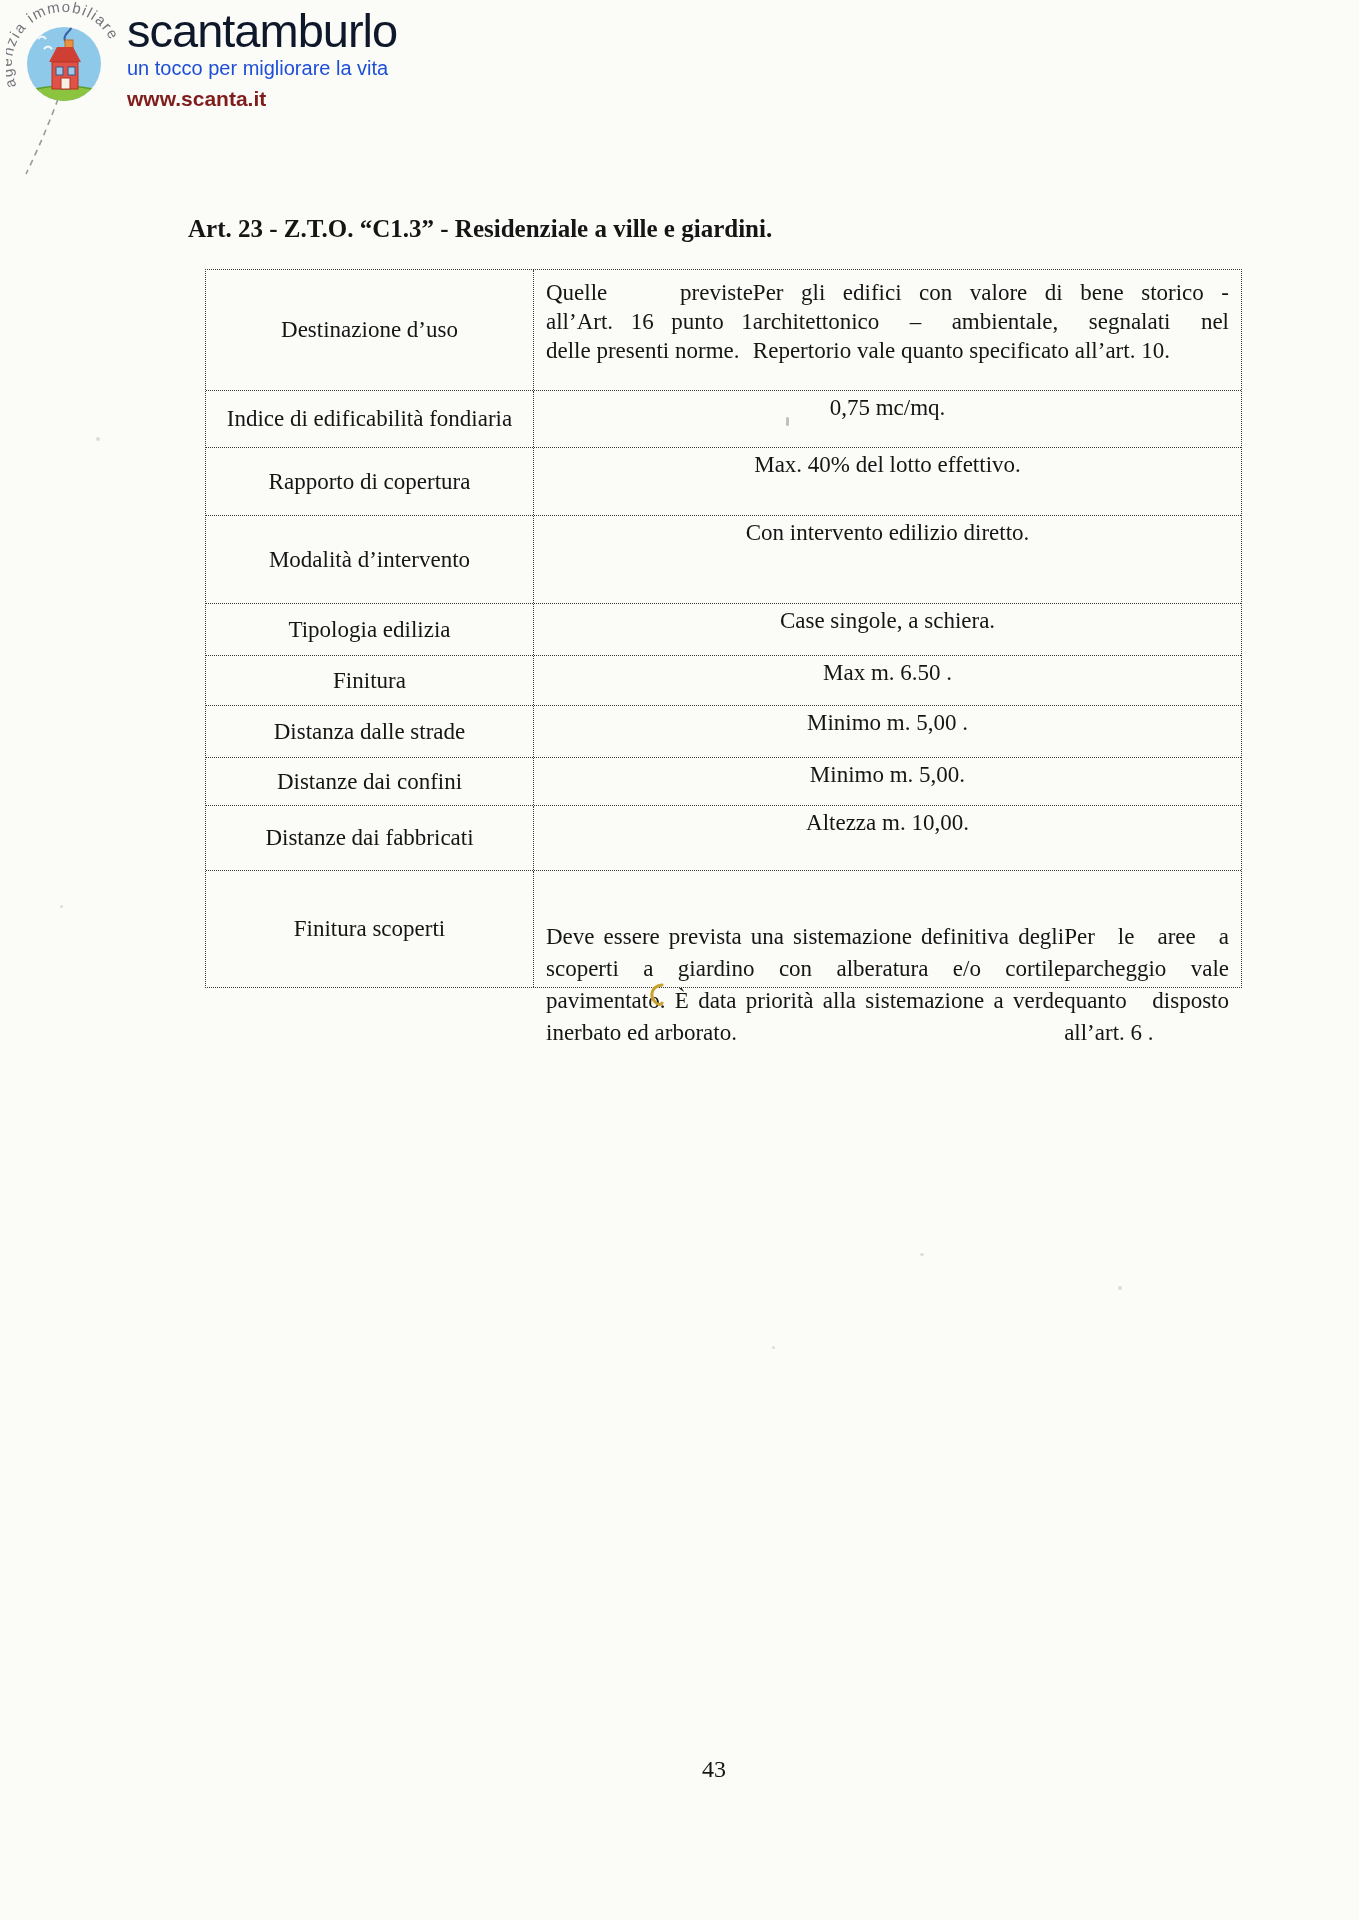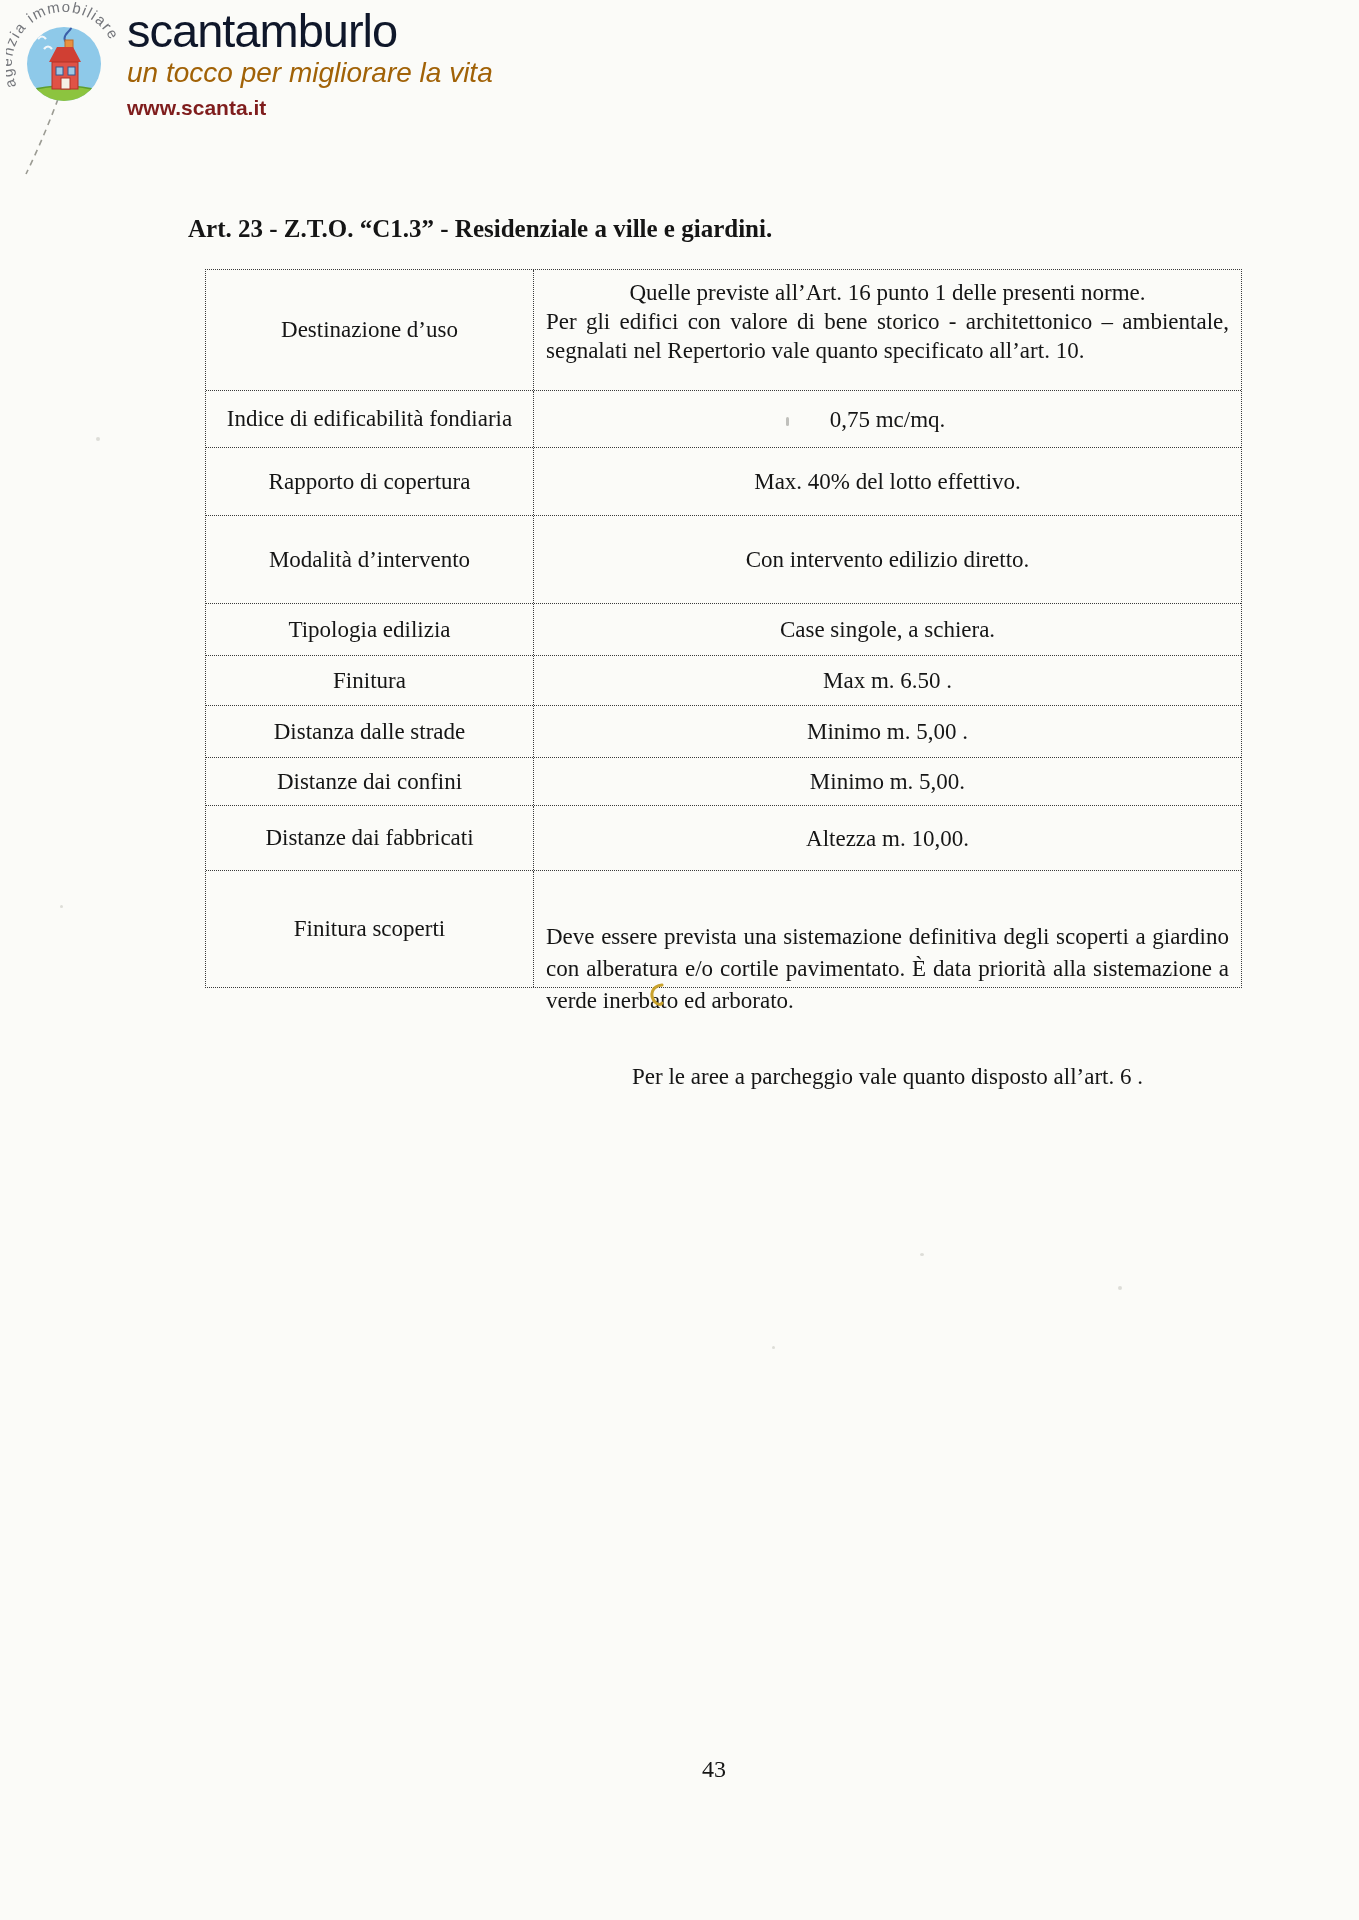--- a/index.html
+++ b/index.html
@@ -11,21 +11,21 @@
     position:relative;
     overflow:hidden;
   }
   .page { position:absolute; inset:0; }
 
   
   .letterhead { position:absolute; left:0; top:0; width:600px; height:200px; }
   .emblem { position:absolute; left:6px; top:2px; }
   .brand-block { position:absolute; left:127px; top:6px; font-family:"Liberation Sans", sans-serif; }
   .brand { font-size:47px; line-height:1.05; letter-spacing:-1px; color:#0f172a; font-weight:400; }
-  .tagline { font-size:28px; margin-top:2px; color:#a16207;font-style:italic; }
+  .tagline { font-size:20px; margin-top:2px; color:#1d4ed8; }
   .website { font-size:21px; margin-top:7px; color:#7f1d1d; font-weight:bold; }
 
   
   .title {
     position:absolute; left:188px; top:214px; width:1040px;
     font-size:25px; font-weight:bold; line-height:30px;
   }
 
   
   .ztable {
@@ -37,21 +37,21 @@
   .trow:last-child { border-bottom:none; }
   .cell { font-size:23px; }
   .cell.label {
     width:328px; flex:0 0 328px;
     border-right:1px dotted #3a3a3a;
     display:flex; align-items:center; justify-content:center;
     text-align:center; padding:2px 8px;
   }
   .cell.value {
     flex:1; padding:2px 12px;
-    display:flex; flex-direction:column; justify-content:center;align-items:center;
+    display:flex; flex-direction:row; justify-content:center;
   }
   .cell.value p { text-align:justify; line-height:29px; }
   .r0 { height:121px; } .r1 { height:57px; } .r2 { height:68px; }
   .r3 { height:88px; } .r4 { height:52px; } .r5 { height:50px; }
   .r6 { height:52px; } .r7 { height:48px; } .r8 { height:65px; }
   .r9 { height:116px; }
   .r0 .cell.value { justify-content:flex-start; padding-top:8px; }
   .r9 .cell.value { justify-content:flex-start; padding-top:6px; }
   .r9 .cell.value p { line-height:32px;margin-top:44px; }
 

